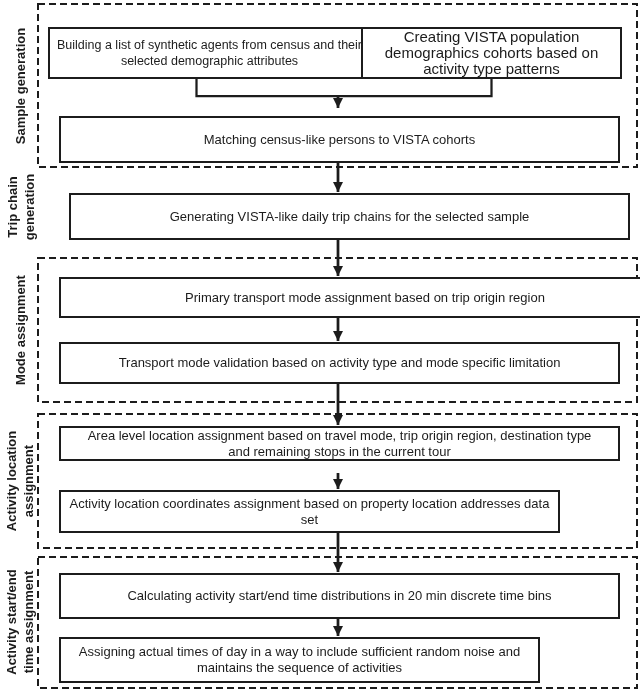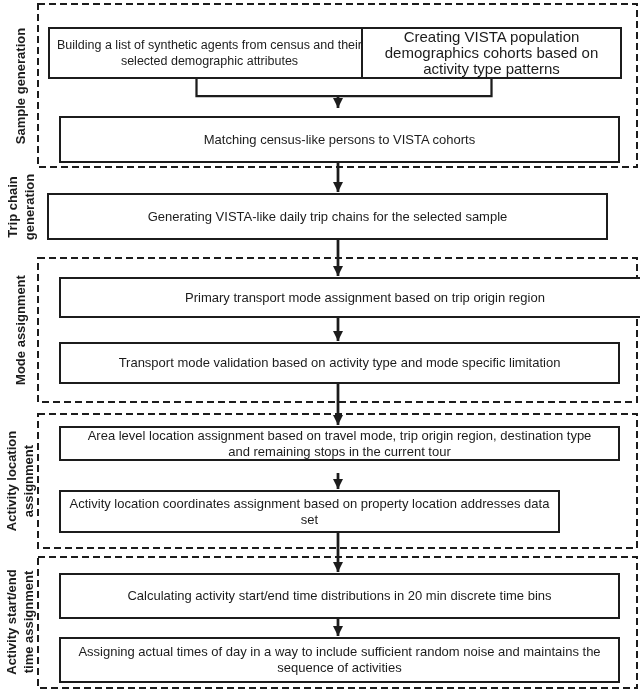--- a/index.html
+++ b/index.html
@@ -26,27 +26,27 @@
     position:absolute;z-index:1;transform:rotate(-90deg);
     display:flex;align-items:center;justify-content:center;text-align:center;
     font-weight:bold;font-size:13px;line-height:17px;color:var(--text-color);
   }
   .one-line{white-space:nowrap;}
   
   #box-a{left:48px;top:27px;width:323px;height:52px;font-size:12.5px;padding:0 4px;}
   #box-b{left:361px;top:27px;width:261px;height:52px;font-size:15px;padding:0 4px;}
   
   #box-c{left:59px;top:109px;width:561px;height:47px;padding:6px 6px;margin-top:7px;}
-  #box-d{left:47px;top:193px;width:561px;height:47px;padding:0 6px;}
+  #box-d{left:69px;top:193px;width:561px;height:47px;padding:0 6px;}
   #box-e{left:59px;top:277px;width:612px;height:41px;padding:0 6px;}
   #box-f{left:59px;top:342px;width:561px;height:42px;padding:18px 6px;}
   #box-g{left:59px;top:426px;width:561px;height:35px;padding:0 16px;}
   #box-h{left:59px;top:490px;width:501px;height:43px;padding:0 6px;}
   #box-i{left:59px;top:573px;width:561px;height:46px;padding:0 6px;}
-  #box-j{left:59px;top:637px;width:561px;height:46px;padding:12px 8px;}
+  #box-j{left:59px;top:637px;width:481px;height:46px;padding:12px 8px;}
   
   #label-1{width:150px;height:20px;left:-55px;top:76px;}
   #label-2{width:82px;height:34px;left:-20px;top:190px;}
   #label-3{width:144px;height:20px;left:-52px;top:320px;}
   #label-4{width:124px;height:34px;left:-42px;top:464px;}
   #label-5{width:132px;height:34px;left:-46px;top:605px;}
 </style>
 </head>
 <body>
 

